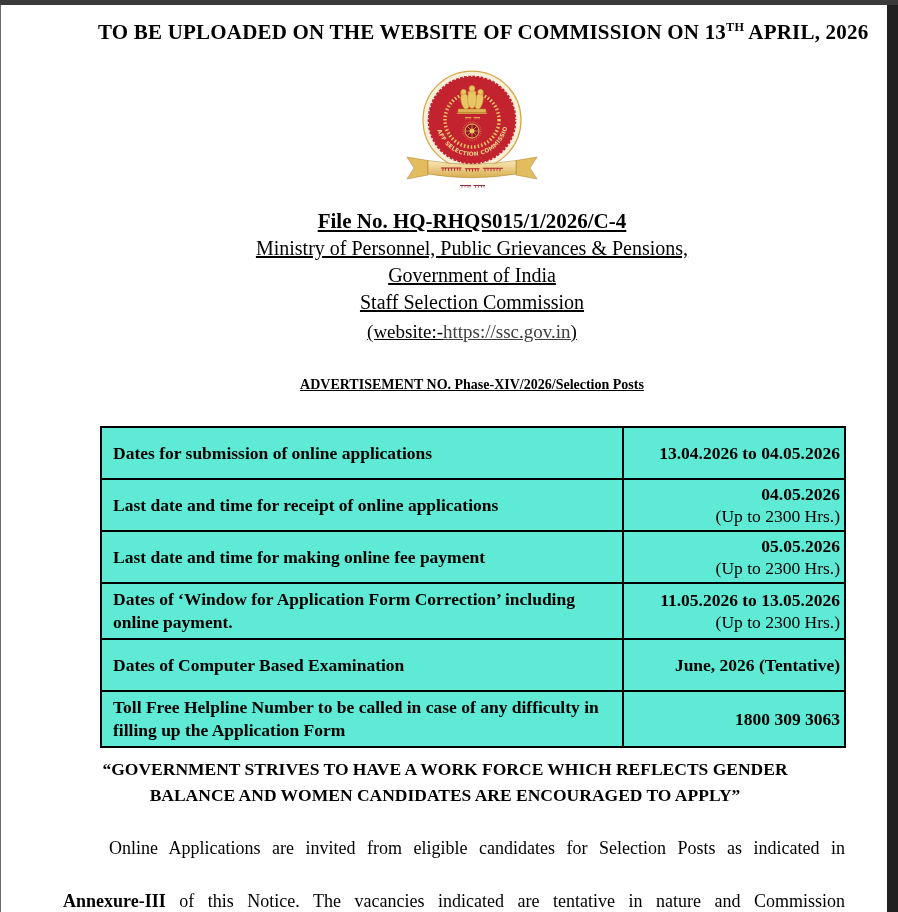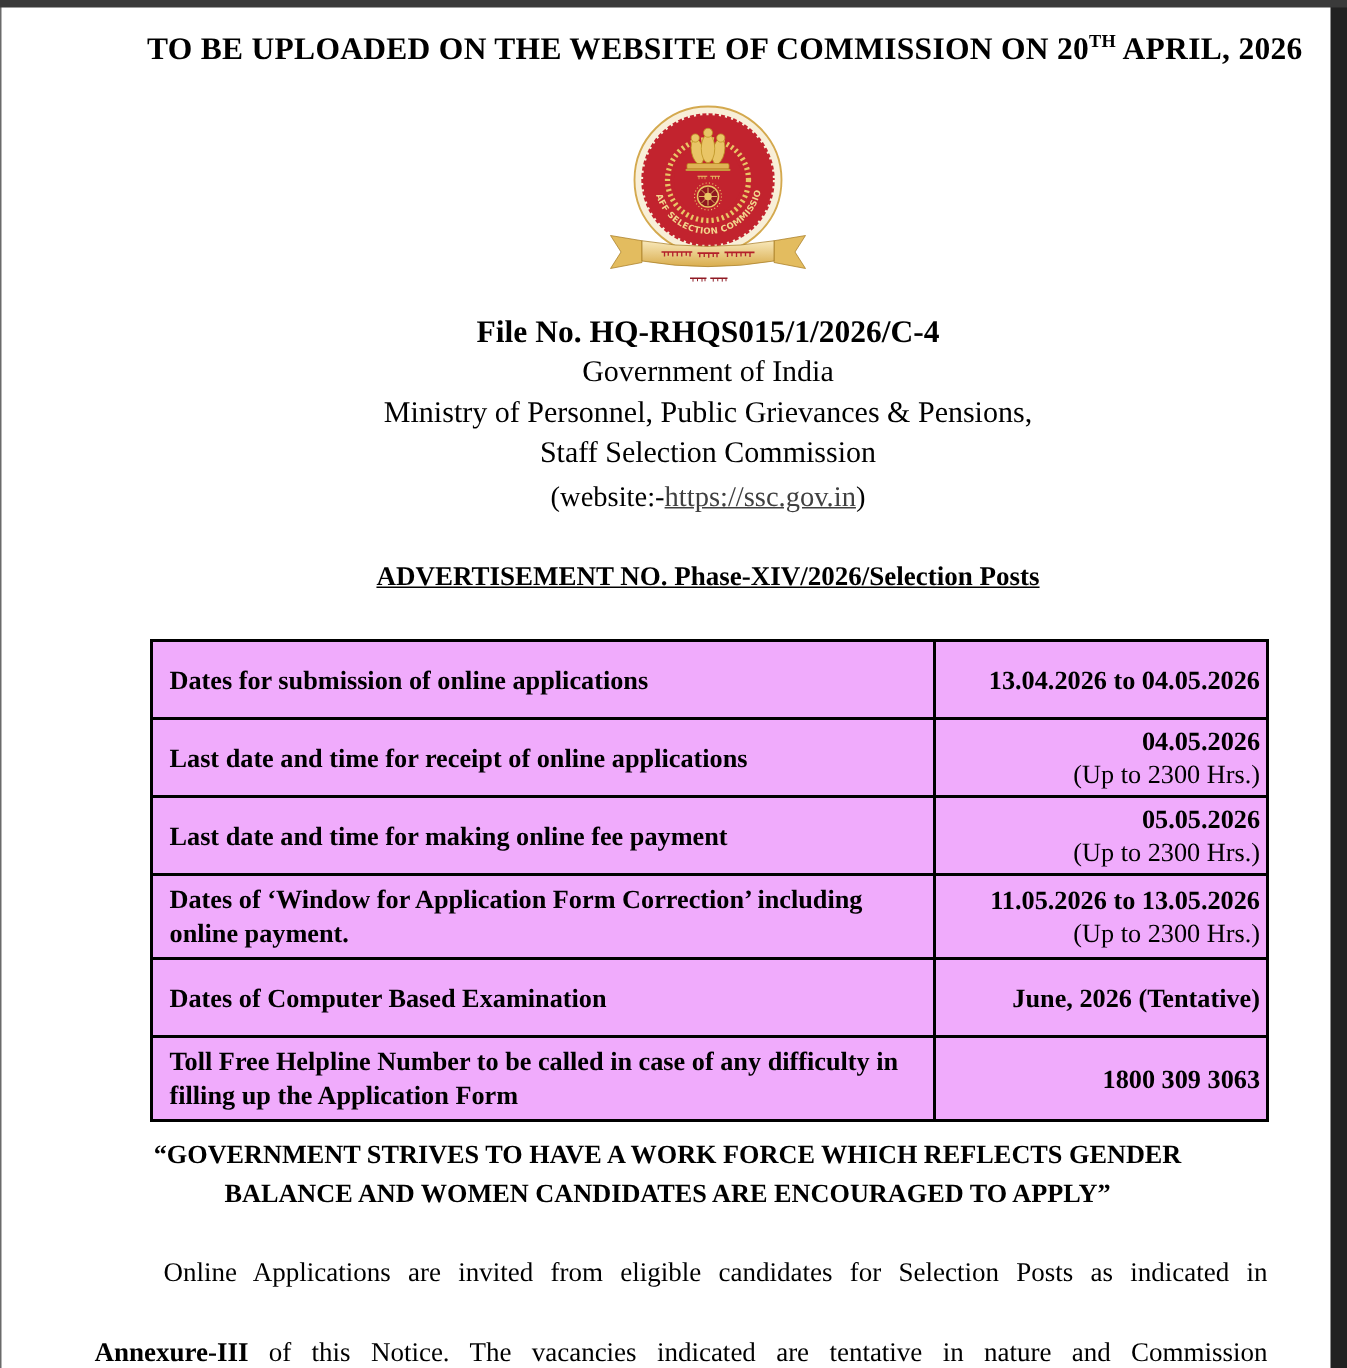--- a/index.html
+++ b/index.html
@@ -15,33 +15,33 @@
   .content{position:relative;padding-top:13px;}
 
   .doc-title{
     width:748px;margin:0 0 0 98px;text-align:center;
     font-weight:bold;font-size:21px;letter-spacing:.2px;line-height:28px;white-space:nowrap;
   }
   .doc-title sup{font-size:.58em;vertical-align:super;text-align:center;}
 
   .logo-wrap{width:748px;margin-left:98px;margin-top:15px;text-align:center;line-height:0;}
 
-  .letterhead{width:748px;margin-left:98px;margin-top:12px;text-align:center;}
+  .letterhead{width:748px;margin-left:98px;margin-top:12px;text-align:center;text-decoration:underline;}
   .file-no{font-size:21px;font-weight:bold;line-height:27px;}
   .lh-line{font-size:20px;line-height:27px;}
   .website-line{font-size:19px;line-height:27px;margin-top:2px;}
   .website-line a{color:#404040;text-decoration:underline;cursor:pointer;}
 
   .adv{
     width:748px;margin-left:98px;margin-top:28px;text-align:center;
-    font-size:18px;font-weight:bold;text-decoration:underline;line-height:23px;
+    font-size:14px;font-weight:bold;text-decoration:underline;line-height:23px;
   }
 
   table.schedule{border-collapse:collapse;width:746px;margin:30px 0 0 100px;table-layout:fixed;}
-  table.schedule td{border:2px solid #000;background:#f0abfc;vertical-align:middle;}
+  table.schedule td{border:2px solid #000;background:#5eead4;vertical-align:middle;}
   td.cell-label{width:493px;font-weight:bold;font-size:17.5px;line-height:23px;padding:4px 16px 4px 11px;}
   td.cell-value{text-align:right;font-size:17.5px;line-height:22px;padding:2px 4px;}
   tr.sched-row{height:52px;}
   .val-main{font-weight:bold;}
   .val-sub{font-weight:normal;}
 
   .quote{
     width:780px;margin:8px 0 0 55px;text-align:center;
     font-weight:bold;font-size:17.5px;line-height:26px;
   }
@@ -52,21 +52,21 @@
 </style>
 </head>
 <body>
 
 <div class="edge-top"></div>
 <div class="edge-right"></div>
 <div class="edge-left"></div>
 
 <div class="content">
 
-  <div class="doc-title"><span>TO BE UPLOADED ON THE WEBSITE OF COMMISSION ON 20</span><sup>TH</sup><span> APRIL, 2026</span></div>
+  <div class="doc-title"><span>TO BE UPLOADED ON THE WEBSITE OF COMMISSION ON 13</span><sup>TH</sup><span> APRIL, 2026</span></div>
 
   <div class="logo-wrap">
     <svg width="150" height="135" viewBox="0 0 300 270">
       <defs>
         <linearGradient id="ribbonGold" x1="0" y1="0" x2="0" y2="1">
           <stop offset="0" stop-color="#f8e8ba"></stop>
             <stop offset="1" stop-color="#d9ad4e"></stop>
         </linearGradient>
         <path id="ringArc" d="M 80.5 136.6 A 72 72 0 0 0 219.5 136.6" fill="none"></path>
       </defs>
@@ -125,22 +125,22 @@
       <g stroke="#8f1a24" fill="none">
         <path d="M126 249 H148 M153 249 H176" stroke-width="1.8"></path>
         <path d="M130 249 v4.5 M136 249 v4 M142 249 v4.5 M146 249 v4
                  M157 249 v4.5 M163 249 v4 M169 249 v4.5 M174 249 v4" stroke-width="1.3"></path>
       </g>
     </svg>
   </div>
 
   <div class="letterhead">
     <div class="file-no">File No. HQ-RHQS015/1/2026/C-4</div>
+    <div class="lh-line">Ministry of Personnel, Public Grievances &amp; Pensions,</div>
     <div class="lh-line">Government of India</div>
-    <div class="lh-line">Ministry of Personnel, Public Grievances &amp; Pensions,</div>
     <div class="lh-line">Staff Selection Commission</div>
     <div class="website-line"><span>(website:-</span><a href="#">https://ssc.gov.in</a><span>)</span></div>
   </div>
 
   <div class="adv">ADVERTISEMENT NO. Phase-XIV/2026/Selection Posts</div>
 
   <table class="schedule">
     <tbody>
       <tr class="sched-row">
         <td class="cell-label">Dates for submission of online applications</td>

